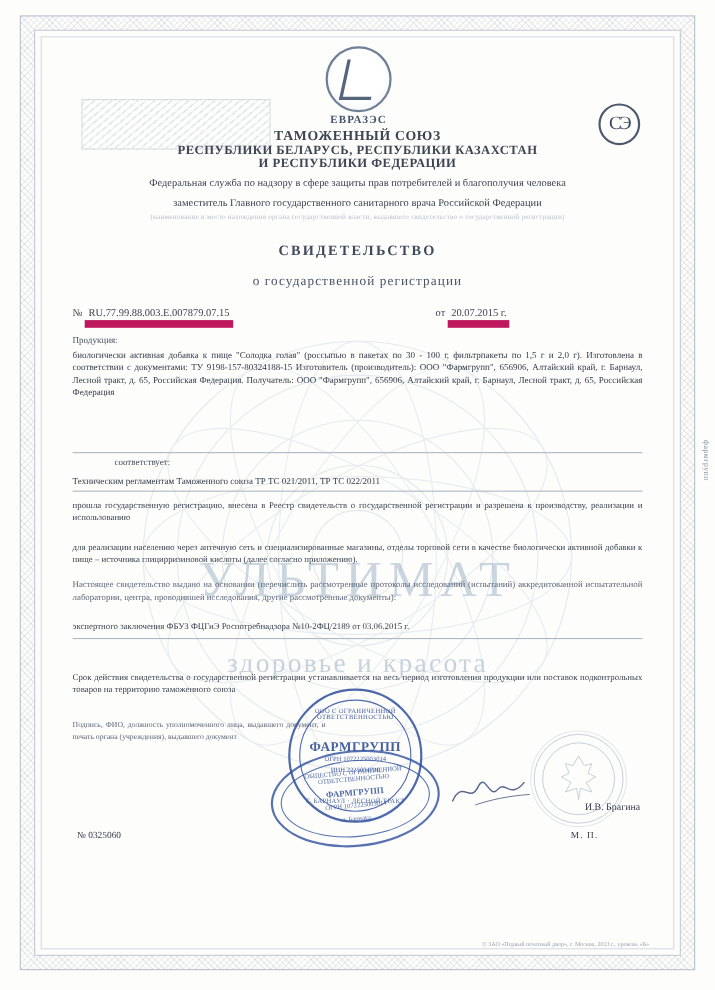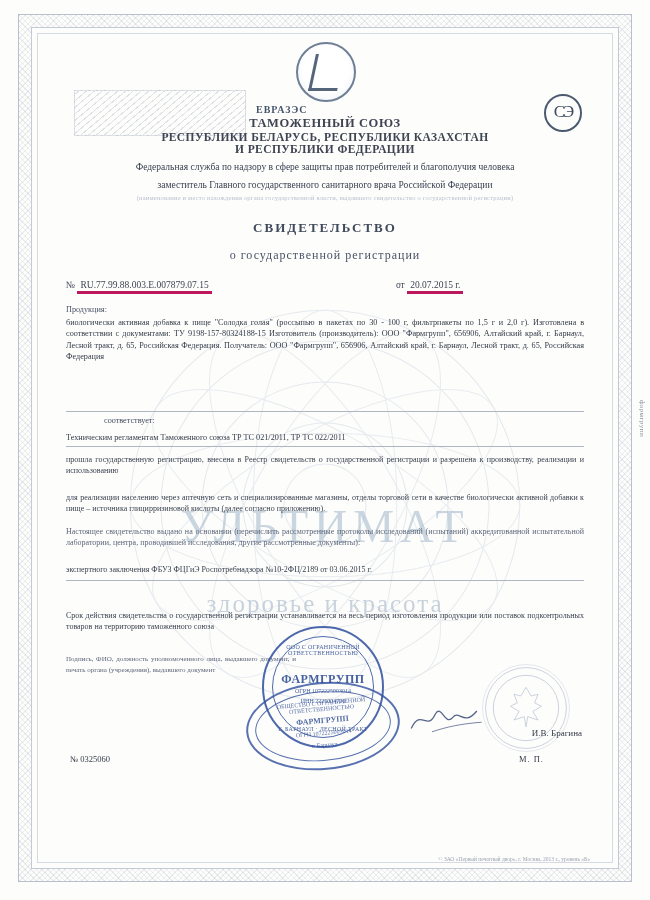--- a/index.html
+++ b/index.html
@@ -90,21 +90,21 @@
   .content {
     position: absolute;
     left: 46px; top: 42px; right: 46px; bottom: 44px;
   }
 
   .eurasec {
     position: absolute;
     left: 210px;
     top: 0px;
     width: 140px;
-    text-align: left;
+    text-align: center;
   }
   .eurasec .ring {
     width: 56px; height: 56px;
     margin: 0 auto;
     border-radius: 50%;
     border: 2px solid #6e7f96;
     position: relative;
     background: radial-gradient(circle at 50% 45%, #ffffff 55%, #e7ecf2 100%);
   }
   .eurasec .ring:after {
@@ -205,21 +205,21 @@
   .num-row {
     position: absolute;
     left: 20px; right: 20px;
     top: 238px;
     font-size: 9.5px;
     color: #3c4352;
   }
   .num-left { position: absolute; left: 0; top: 0; }
   .num-right { position: absolute; left: 330px; top: 0; }
   .underline {
-    border-bottom: 3px solid #be185d;
+    border-bottom: 7px solid #be185d;
     padding: 0 3px 1px 3px;
     display: inline-block;
   }
 
   .field {
     position: absolute;
     left: 20px;
     right: 20px;
     font-size: 8.2px;
     line-height: 11.6px;

